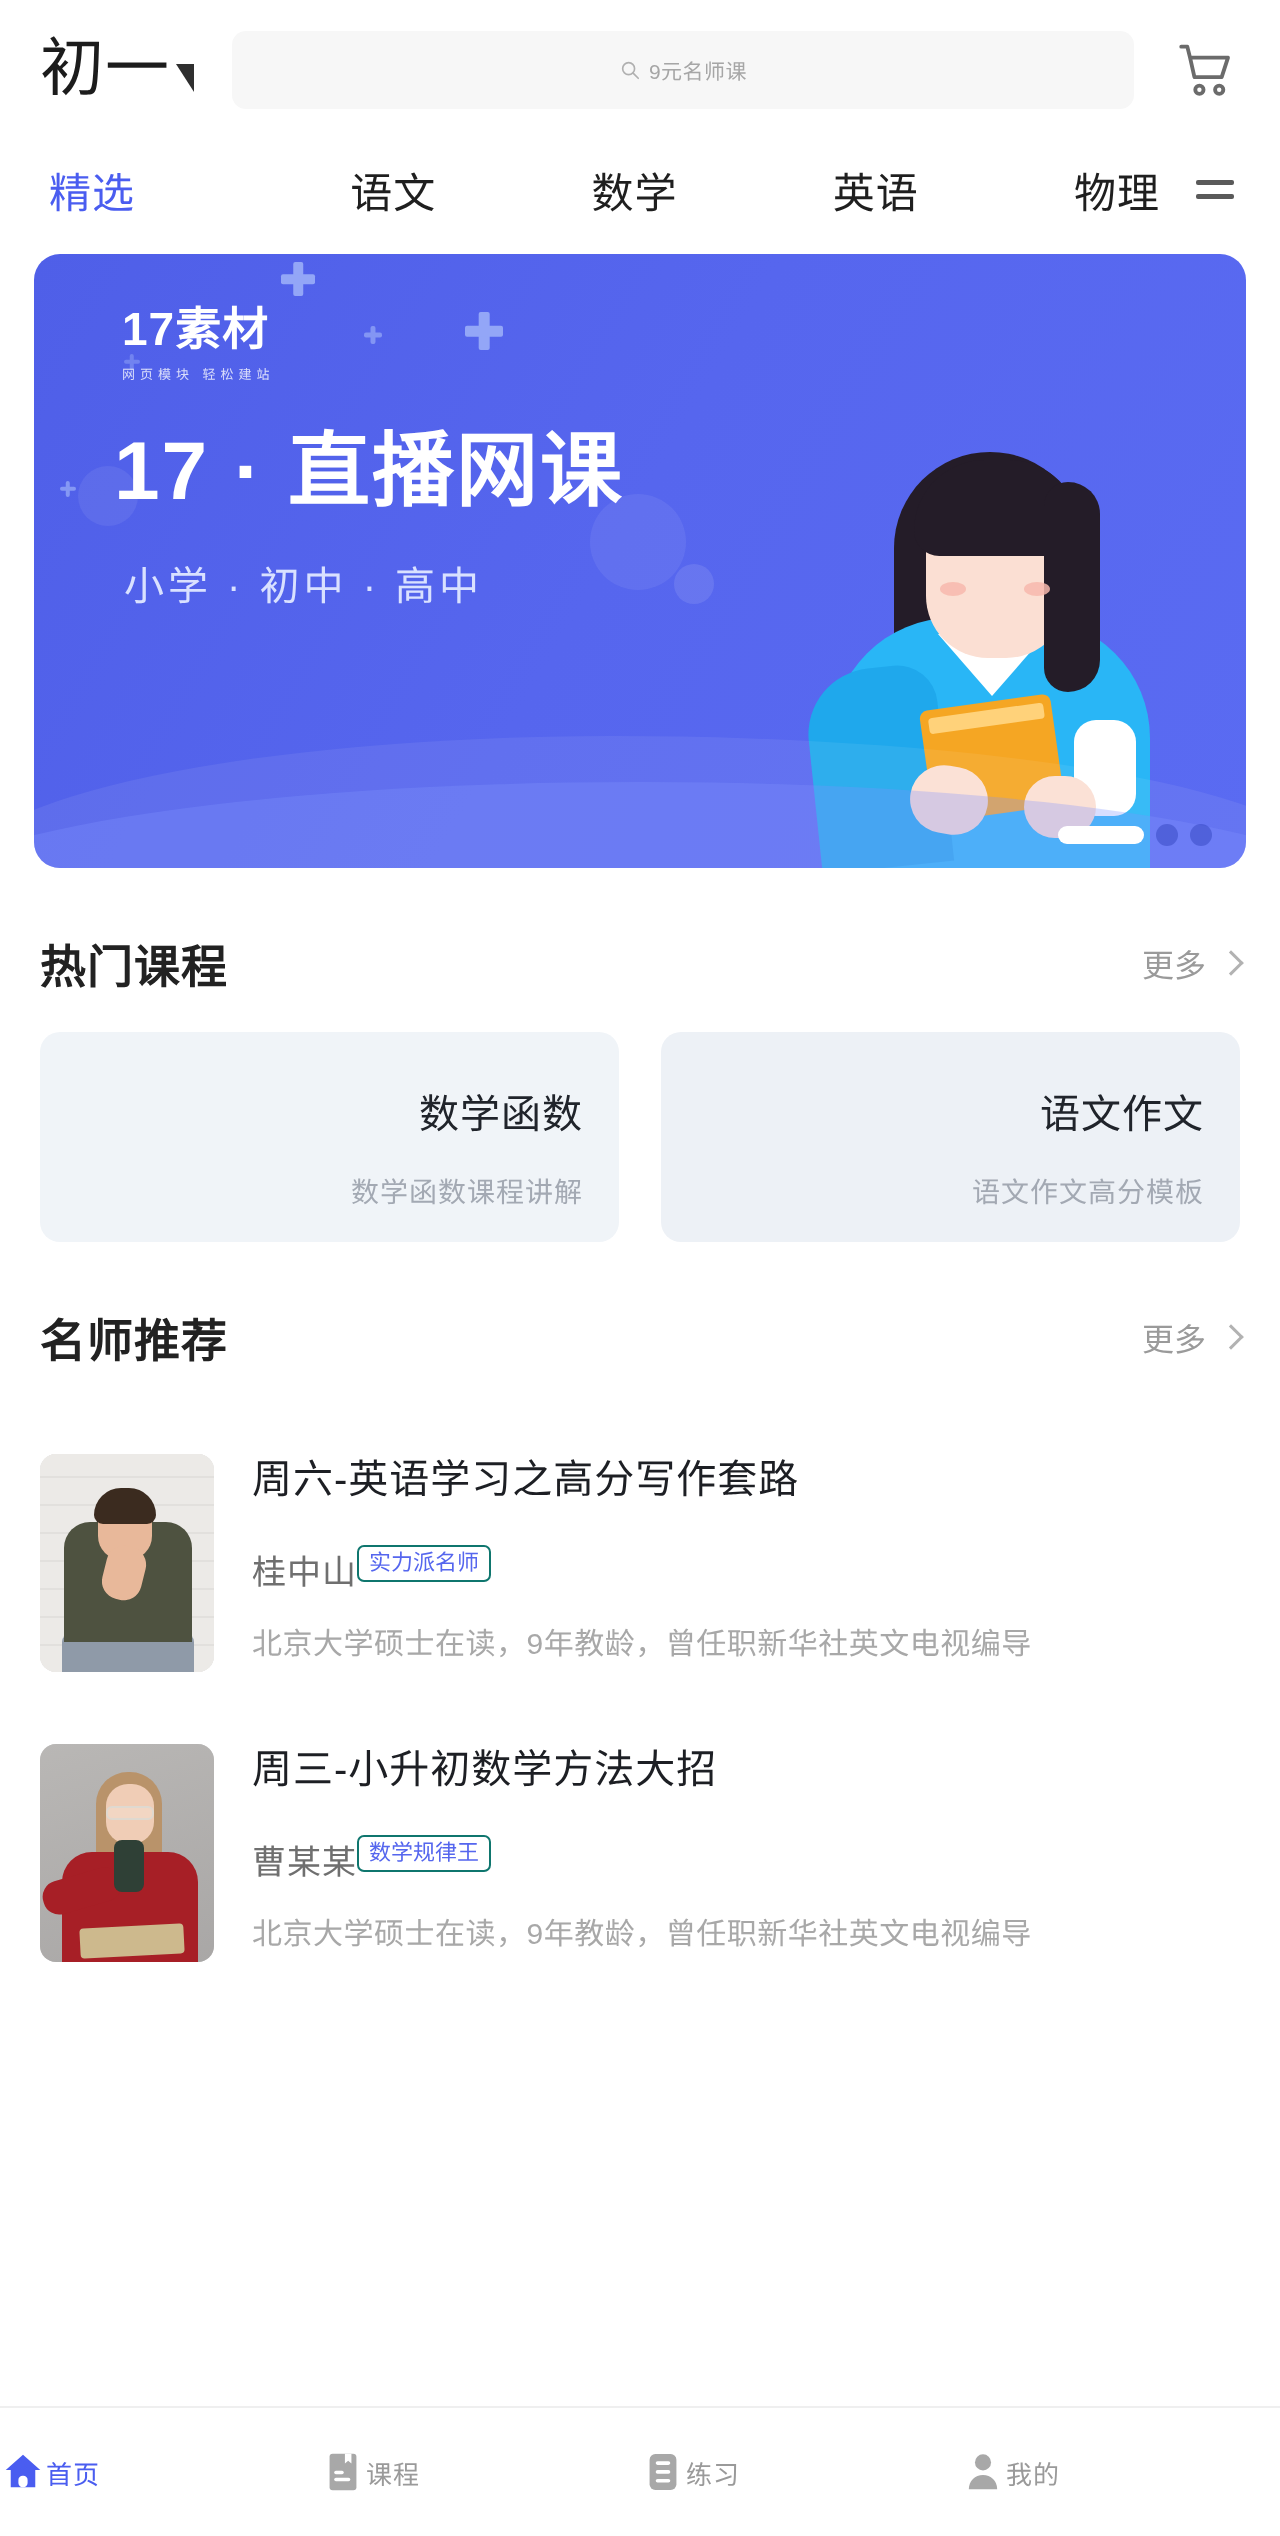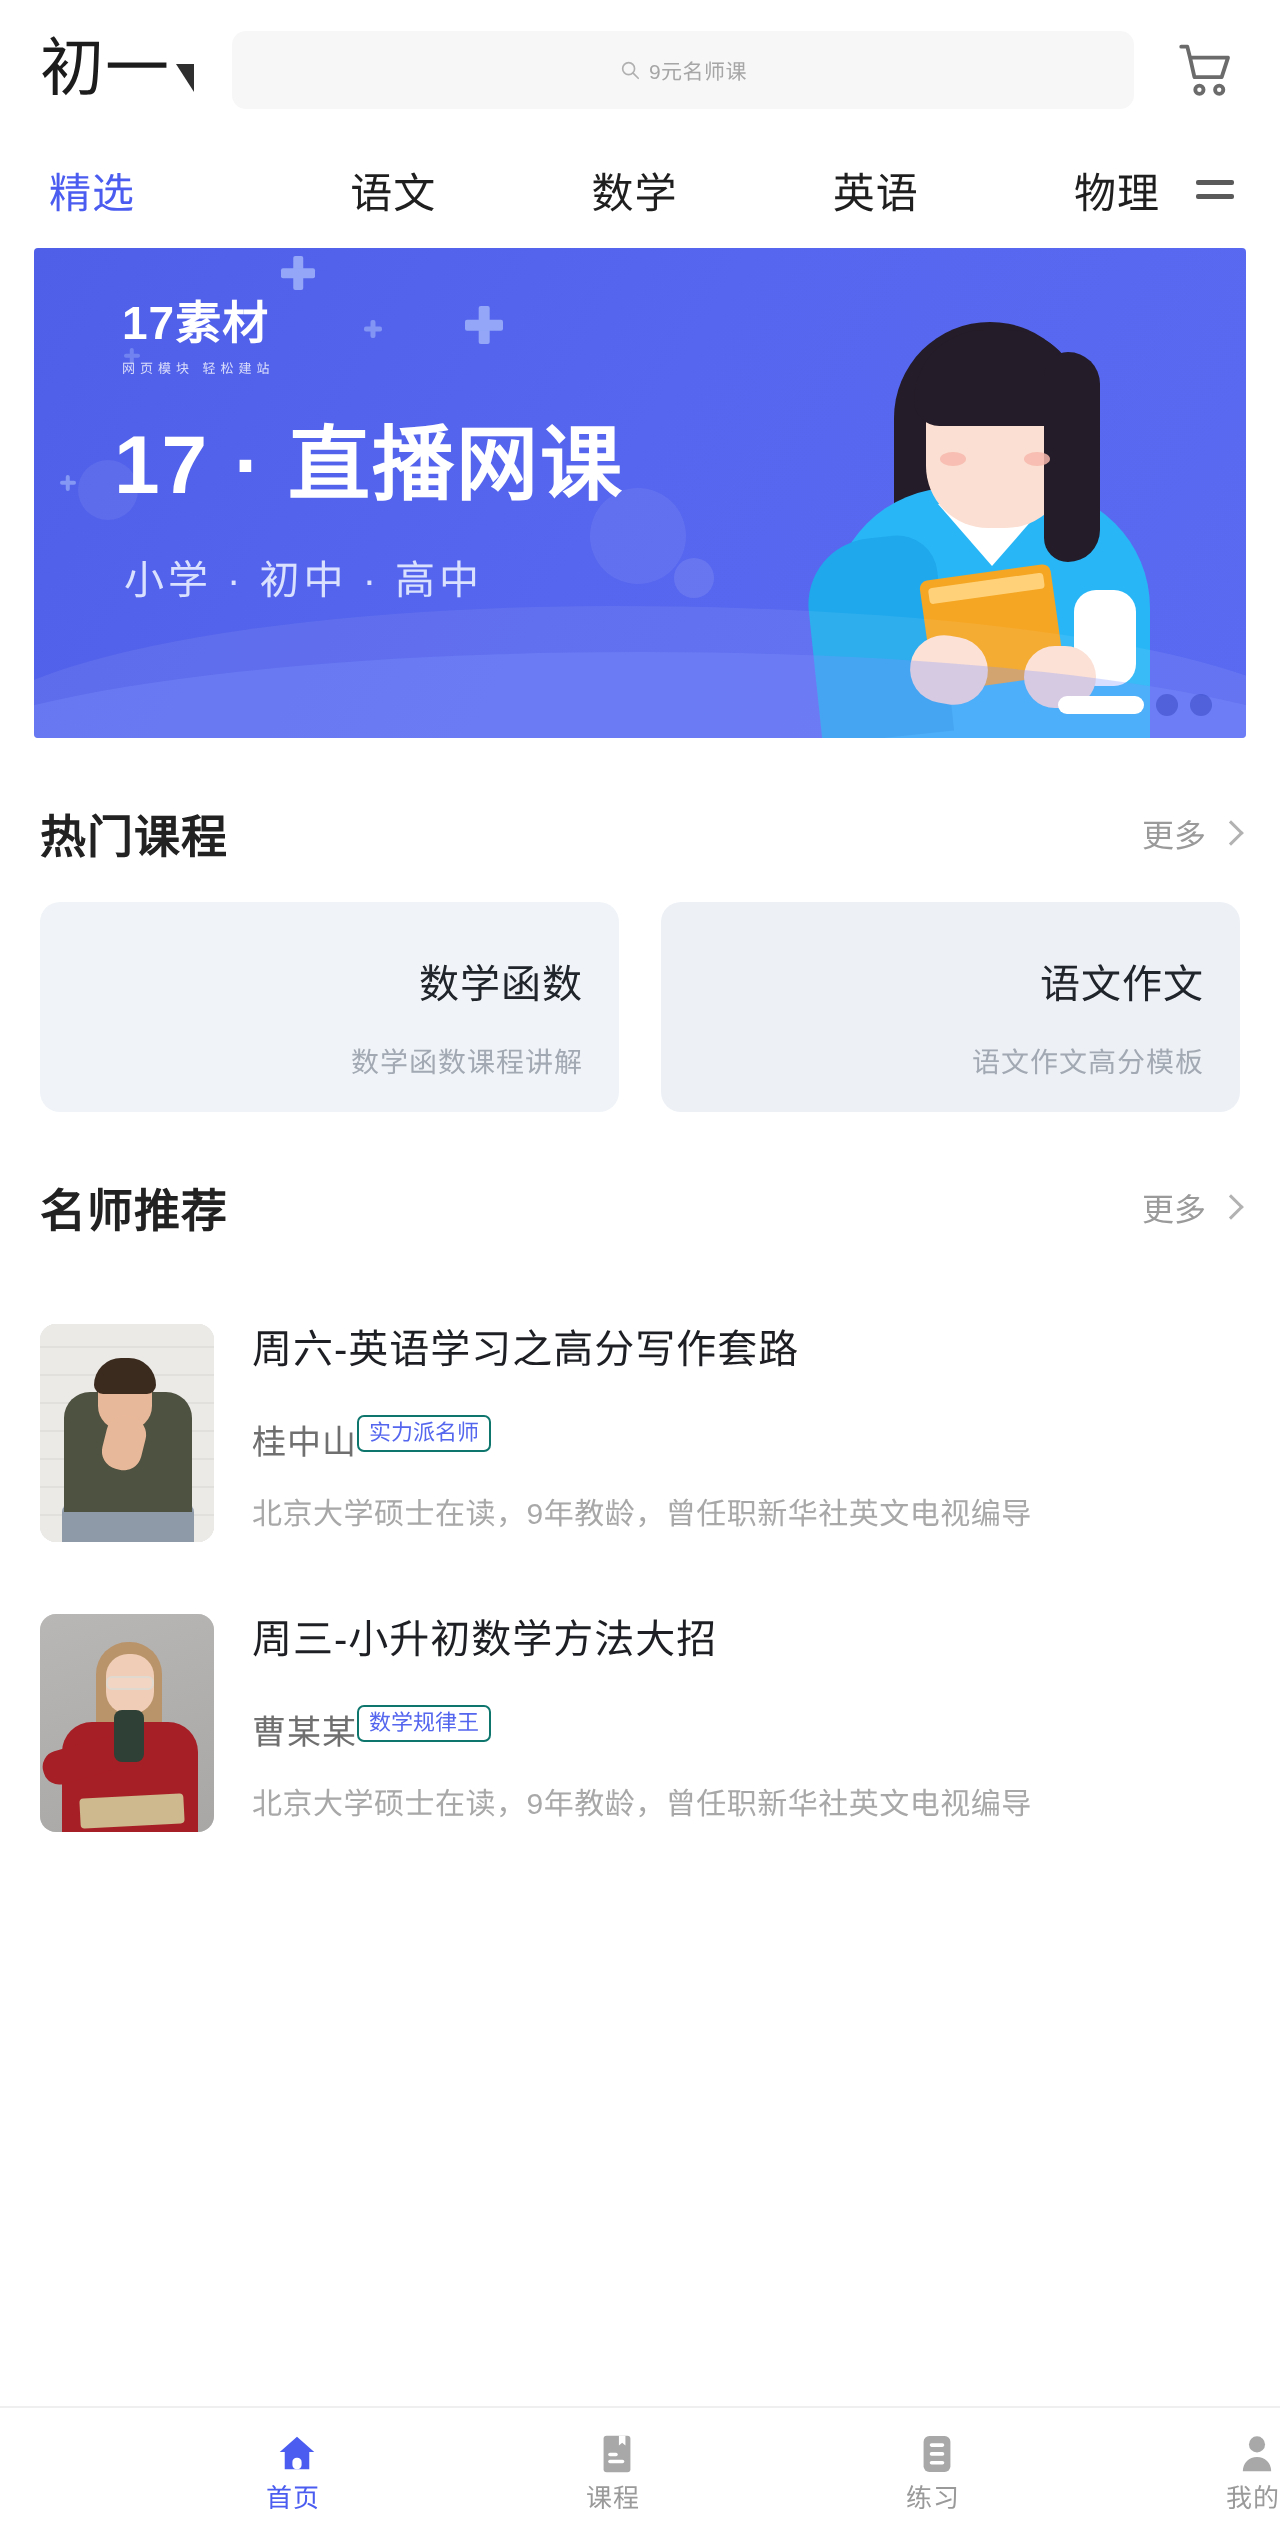--- a/index.html
+++ b/index.html
@@ -98,23 +98,23 @@
   .tabs-more span {
     display: block;
     width: 38px; height: 5px;
     background: #5a5a5a;
     border-radius: 2px;
   }
 
   
   .banner {
     position: relative;
-    margin: 10px 34px 0 34px;
-    height: 490px;
-    border-radius: 4px;
+    margin: 16px 34px 0 34px;
+    height: 614px;
+    border-radius: 26px;
     overflow: hidden;
     background: linear-gradient(120deg, #4f5fe8 0%, #5666ee 48%, #5a6bf2 100%);
     flex: 0 0 auto;
   }
   .b-blob {
     position: absolute;
     border-radius: 50%;
     background: rgba(255,255,255,0.07);
   }
   .b-blob.b1 { width: 60px; height: 60px; left: 44px; top: 212px; }
@@ -335,22 +335,22 @@
     left: 0; right: 0; bottom: 0;
     height: 130px;
     background: #ffffff;
     border-top: 2px solid #efefef;
     display: flex;
     align-items: center;
   }
   .nav-item {
     flex: 1 1 0;
     display: flex;
-    flex-direction: column;
-    align-items: flex-end;
+    flex-direction: row;
+    align-items: center;
   }
   .nav-icon { width: 46px; height: 46px; display: block; }
   .nav-label { font-size: 26px; color: #9a9a9a; letter-spacing: 1px; }
   .nav-item.active .nav-label { color: #4a5df0; }
   .spacer { flex: 1 1 auto; }
 </style>
 </head>
 <body>
 
 <div class="phone">

